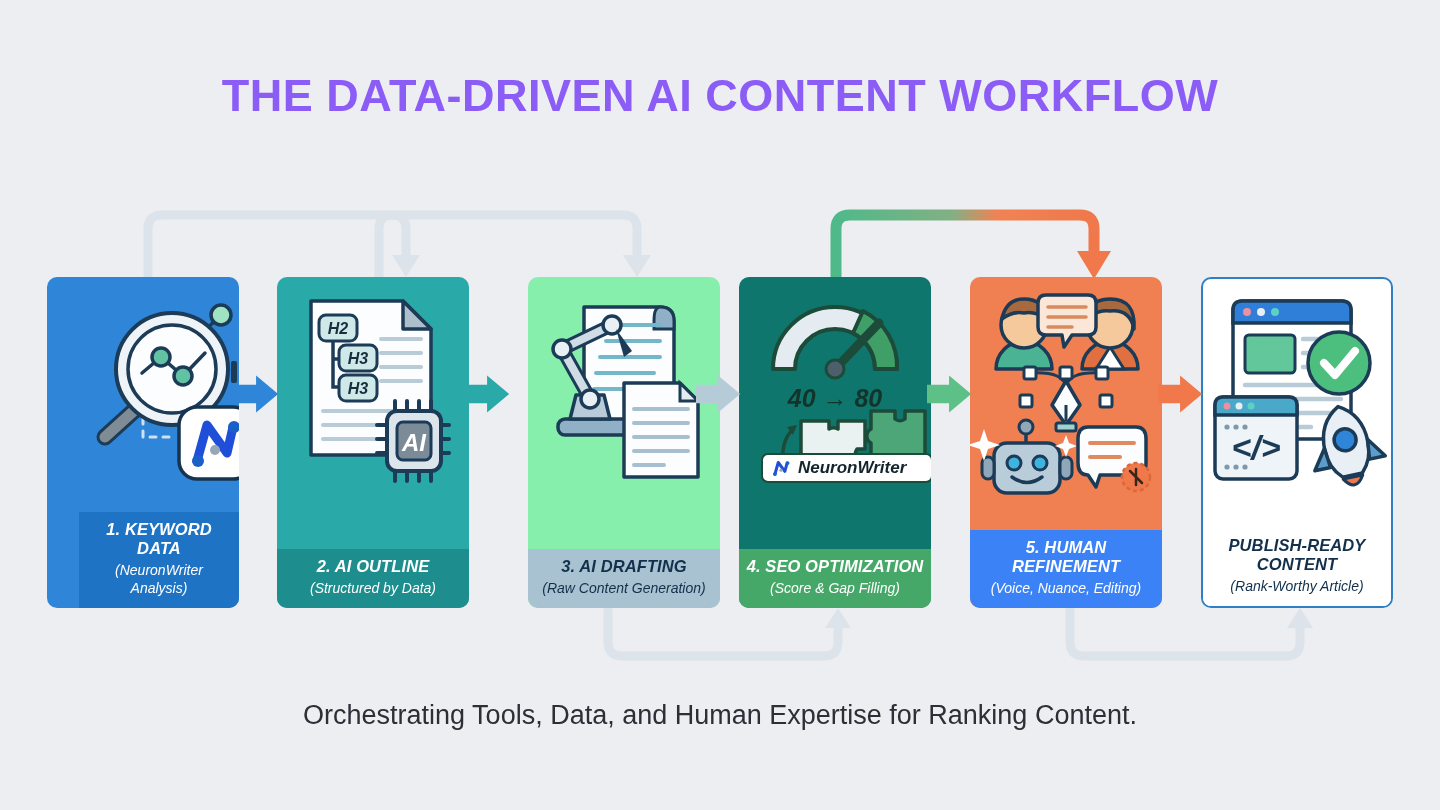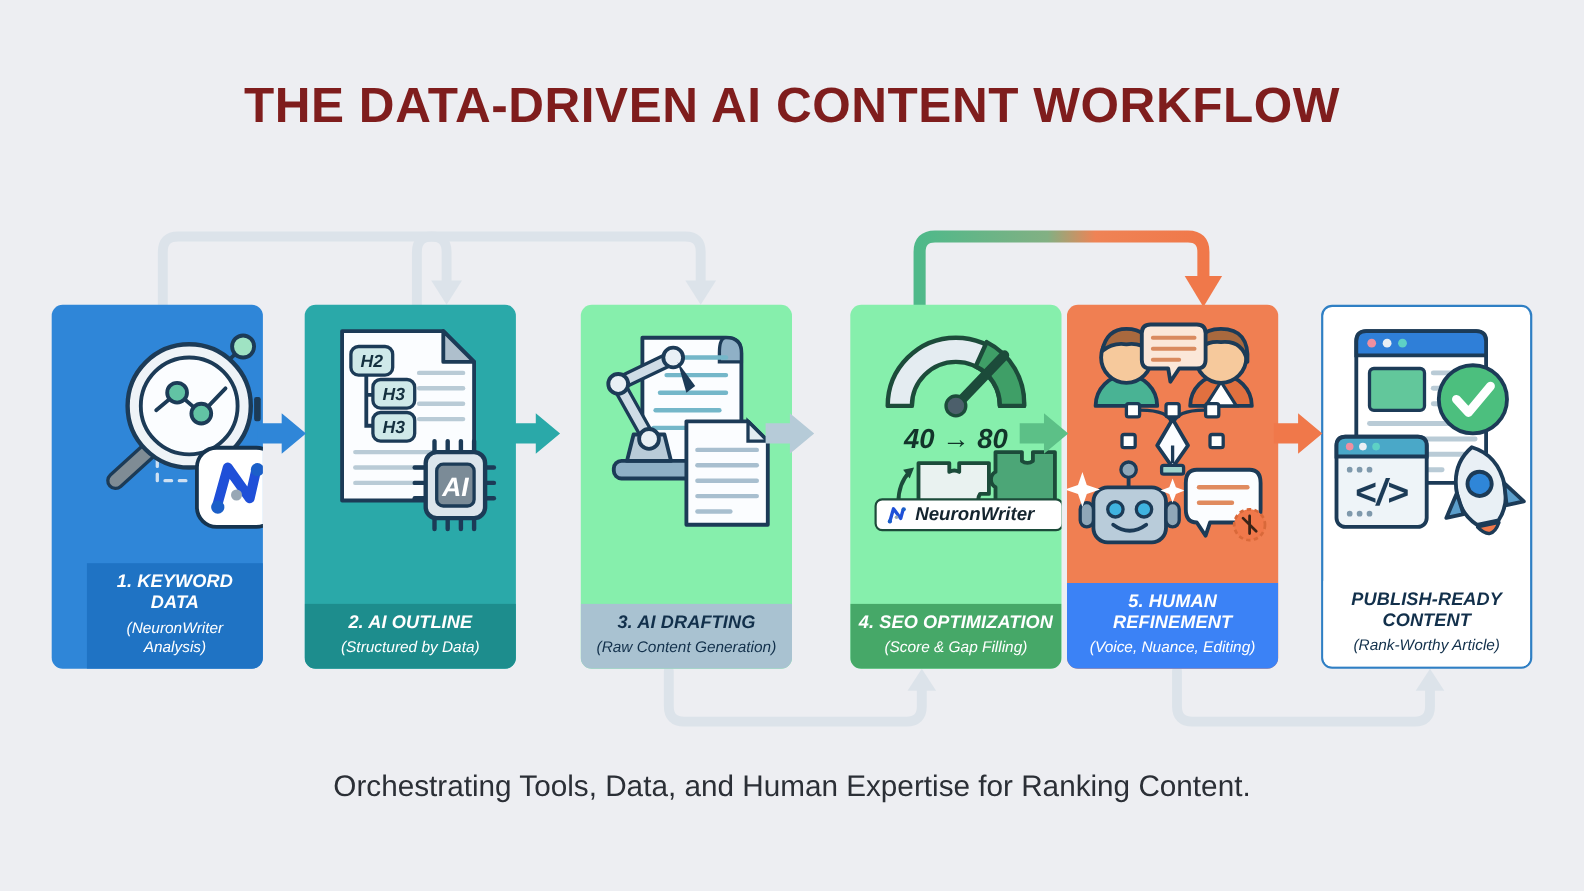--- a/index.html
+++ b/index.html
@@ -9,21 +9,21 @@
     font-family: "Liberation Sans", sans-serif;
     overflow: hidden;
   }
   #stage { position: relative; width: 1440px; height: 810px; }
 
   
   #title {
     position: absolute; top: 70px; left: 0; width: 1440px;
     text-align: center;
     font-size: 45px; font-weight: 700; letter-spacing: .5px;
-    color: #7f1d1d;
+    color: #8b5cf6;
     font-family: "Liberation Sans", sans-serif;
   }
 
   
   .card {
     position: absolute; top: 277px; width: 192px; height: 331px;
     border-radius: 10px; overflow: hidden;
     display: flex; flex-direction: column; font-style: italic;
   }
   .card .art { flex: 1 1 auto; position: relative; }
@@ -39,21 +39,21 @@
     font-size: 14px; font-weight: 400; line-height: 1.28; margin-top: 3px;
   }
 
   
   #card1 { left: 47px;   background: #2f86d8; padding-left: 32px; }
   #card1 .foot { background: #1f73c4; color: #ffffff; }
   #card2 { left: 277px;  background: #2aa9a9; }
   #card2 .foot { background: #1d8d8d; color: #ffffff; }
   #card3 { left: 528px;  background: #86efac; justify-content: center; }
   #card3 .foot { background: #a9c2d1; color: #12304b; }
-  #card4 { left: 773px;  background: #86efac; }
+  #card4 { left: 739px;  background: #0f766e; }
   #card4 .foot { background: #46a868; color: #ffffff; }
   #card5 { left: 970px;  background: #f07f52; }
   #card5 .foot { background: #3b82f6; color: #ffffff; }
   #card6 { left: 1201px; background: #ffffff; border: 2px solid #2f7fc4; }
   #card6 .foot { background: #ffffff; color: #12304b; }
 
   
   .chev { position: absolute; top: 372px; width: 46px; height: 44px; }
 
   

